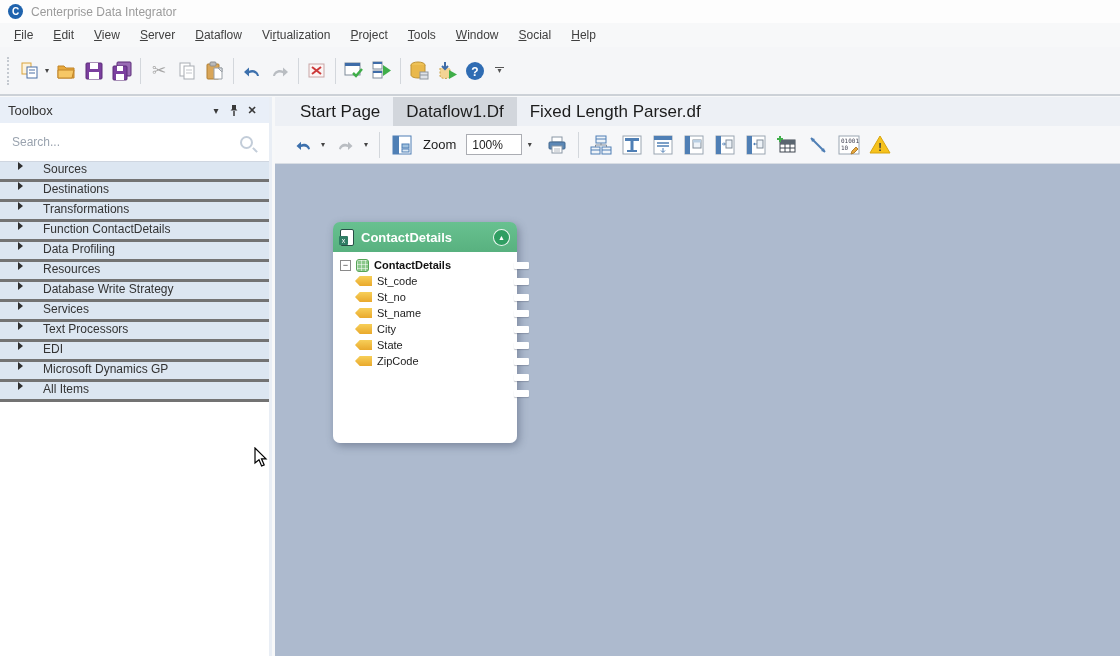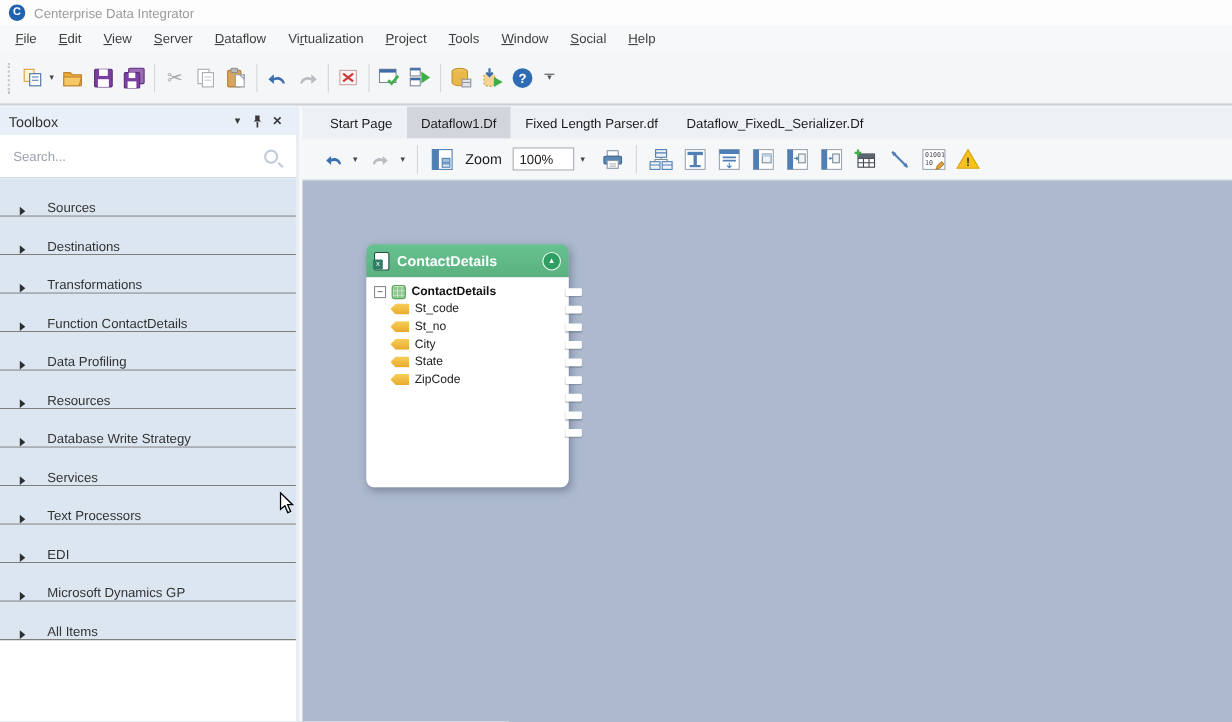--- a/index.html
+++ b/index.html
@@ -42,30 +42,30 @@
     color:#3a3a3a; font-size:10px; }
   .tb-search { position:absolute; left:0; top:26px; width:100%; height:39px; background:#fff;
     border-bottom:1px solid #cfd6e0; display:flex; align-items:center; padding:0 12px; }
   .tb-search input { flex:1; border:none; outline:none; font-size:12px; color:#444;
     font-family:"Liberation Sans", sans-serif; background:transparent; }
   .tb-search input::placeholder { color:#9aa3af; }
   .mag { width:13px; height:13px; border:2px solid #c3cdd9; border-radius:50%; position:relative; margin-right:4px; }
   .mag:after { content:""; position:absolute; width:6px; height:2px; background:#c3cdd9;
     transform:rotate(45deg); left:10px; top:11px; }
   .tb-list { position:absolute; left:0; top:65px; width:100%; }
-  .tb-row { height:35px; background:#dce6f1; border-bottom:1px solid #737373;
-    display:flex; align-items:flex-end; padding-left:18px; gap:20px; cursor:default; }
+  .tb-row { height:20px; background:#dce6f1; border-bottom:3px solid #737373;
+    display:flex; align-items:flex-start; padding-left:18px; gap:20px; cursor:default; }
   .tb-arrow { width:0; height:0; border-top:4px solid transparent; border-bottom:4px solid transparent;
     border-left:5px solid #2f2f2f; }
   .tb-label { font-size:12px; color:#333; }
 
   
   .tabstrip { position:absolute; left:275px; top:97px; width:845px; height:29px;
     background:#edf0f5; display:flex; align-items:stretch; padding-left:12px; }
-  .tab { display:flex; align-items:center; padding:0 13px; font-size:12px; color:#1c1c1c; cursor:default; }
+  .tab { display:flex; align-items:center; padding:0 13px; font-size:17px; color:#1c1c1c; cursor:default; }
   .tab.active { background:#d2d6dc; }
 
   
   .toolbar2 { position:absolute; left:275px; top:126px; width:845px; height:38px;
     background:#f6f7f9; border-bottom:1px solid #d8dde4; display:flex; align-items:center;
     padding-left:14px; gap:4px; }
   .t2 { width:27px; height:27px; display:flex; align-items:center; justify-content:center; }
   .zoom-label { font-size:13px; color:#1c1c1c; margin:0 6px 0 4px; }
   .combo { display:flex; align-items:center; height:21px; margin-right:2px; }
   .combo .val { background:#fff; border:1px solid #abadb3; height:21px; width:56px;
@@ -339,21 +339,20 @@
           <span class="tb-label">All Items</span>
         </div>
       </div>
   </div>
 
   <div class="tabstrip">
 
   <span class="tab">Start Page</span>
       <span class="tab active">Dataflow1.Df</span>
       <span class="tab">Fixed Length Parser.df</span>
-      <span class="tab">Dataflow_FixedL_Serializer.Df</span>
     </div>
 
   <div class="toolbar2">
     <span class="t2">
       <svg width="20" height="20">
           <path d="M17 14c-.5-4.4-5.4-6.5-9-4.6V6.8L3.5 11 8 14.9v-2.8c3-1.4 6.4-.4 7.2 2.4z" fill="#3c70ad"></path>
         </svg>
     </span>
       <span class="caret">▾</span>
     <span class="t2">
@@ -493,20 +492,24 @@
               <div class="tree-row field">
                 <span class="field-tag"></span>
                 <span class="field-label">St_code</span>
               </div>
 
               <div class="tree-row field">
                 <span class="field-tag"></span>
                 <span class="field-label">St_no</span>
               </div>
 
+              <div class="tree-row field">
+                <span class="field-tag"></span>
+                <span class="field-label">St_name</span>
+              </div>
 
 
               <div class="tree-row field">
                 <span class="field-tag"></span>
                 <span class="field-label">City</span>
               </div>
 
               <div class="tree-row field">
                 <span class="field-tag"></span>
                 <span class="field-label">State</span>

